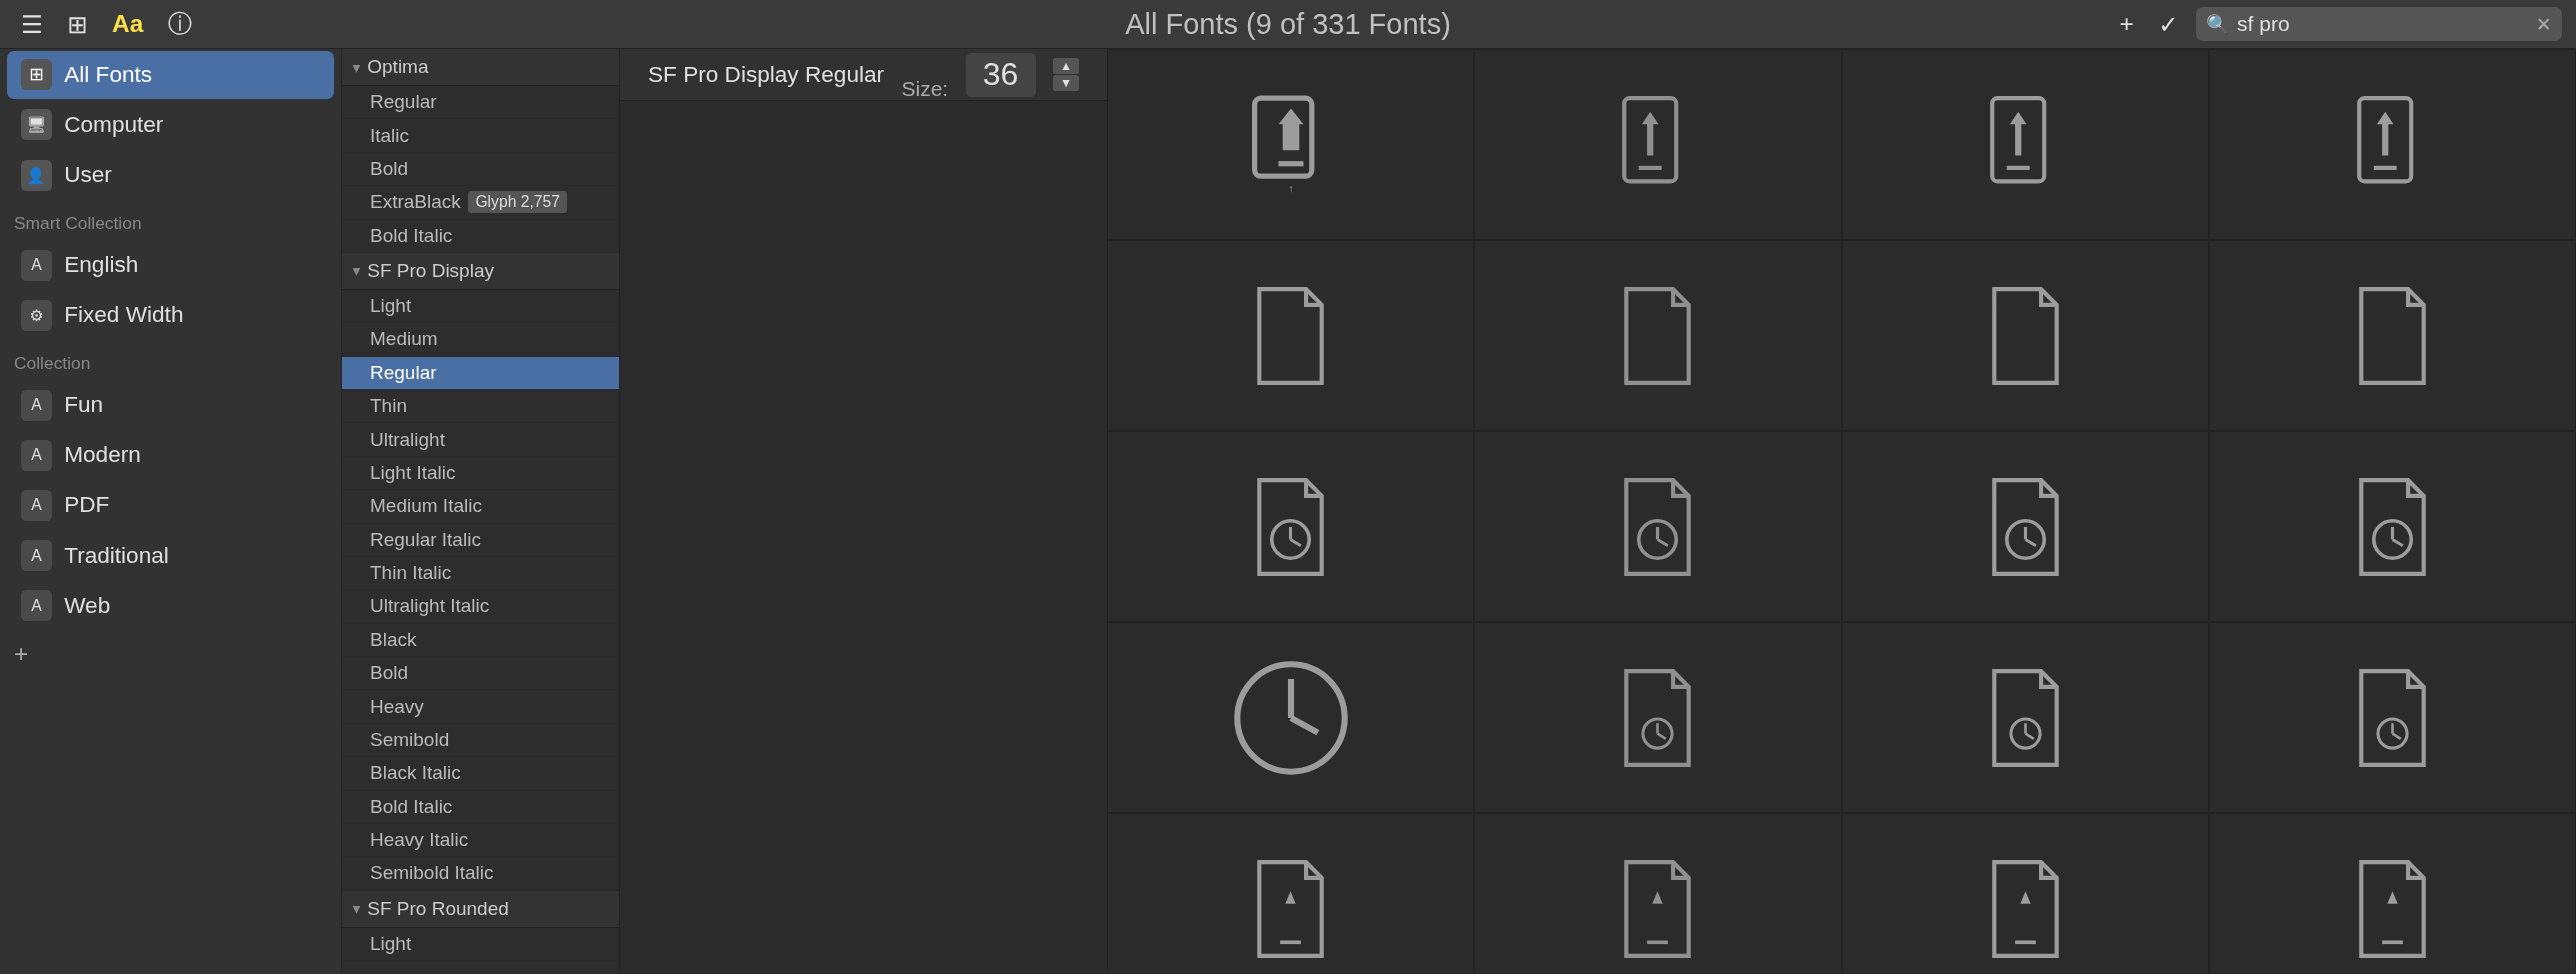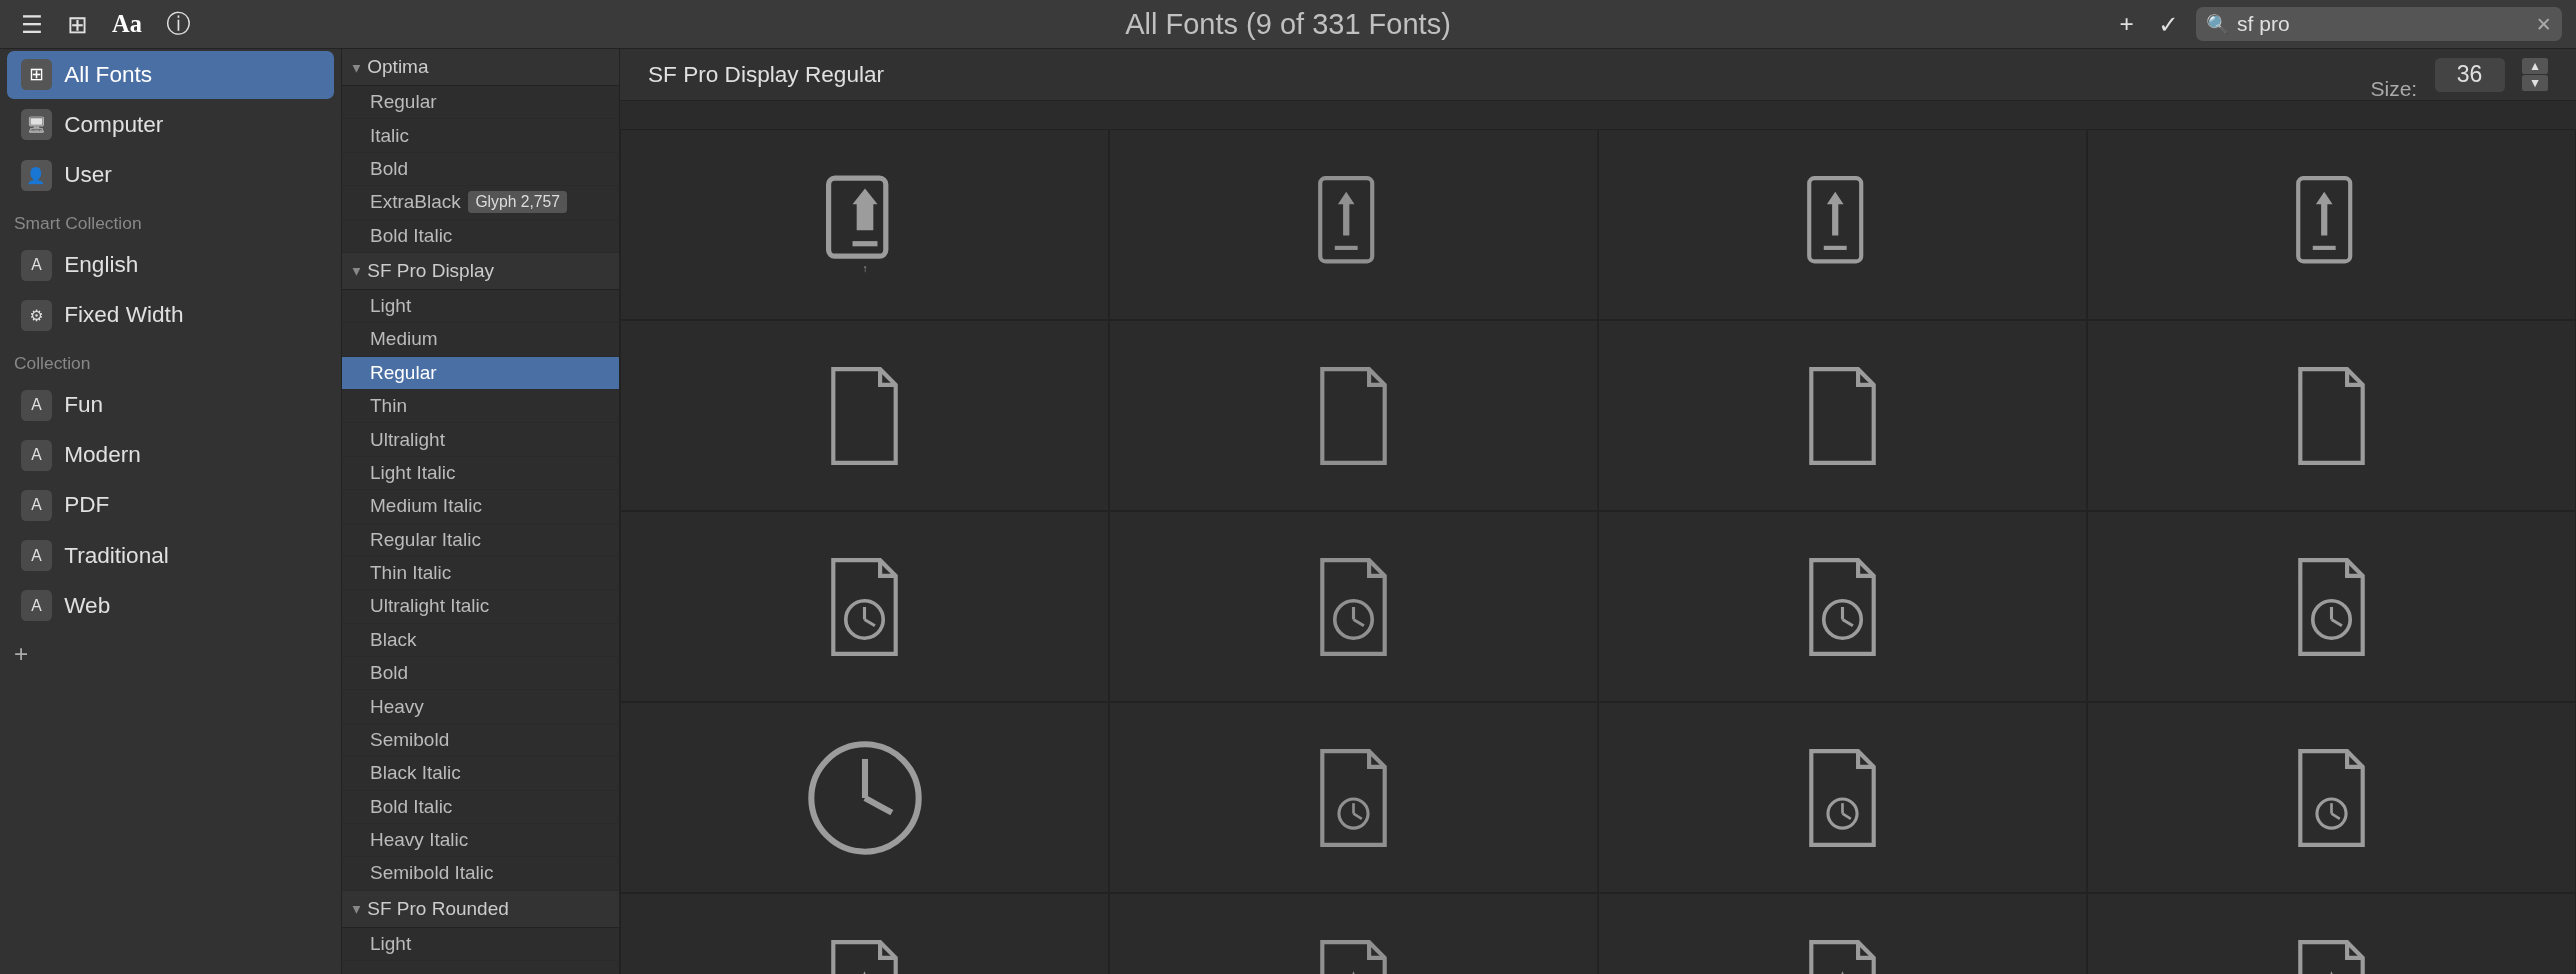--- a/index.html
+++ b/index.html
@@ -53,27 +53,26 @@
       font-size: 24.4px;
       padding: 3.5px 7px;
       border-radius: 5.2px;
       display: flex;
       align-items: center;
       justify-content: center;
     }
     .aa-btn {
       background: none;
       border: none;
-      color: #ffffff;
+      color: #fde047;
       cursor: pointer;
       font-size: 24.4px;
       font-weight: bold;
       padding: 3.5px 7px;
       border-radius: 5.2px;
-      font-family: Liberation Serif, serif;
     }
     .search-box {
       display: flex;
       align-items: center;
       background: #555;
       border-radius: 7px;
       padding: 5.2px 10.4px;
       gap: 7px;
       width: 366px;
     }
@@ -208,22 +207,21 @@
       right: 52px;
       pointer-events: none;
     }
 
     
     .preview-area {
       flex: 1;
       background: #2b2b2b;
       overflow: hidden;
       display: flex;
-      flex-direction: column;
-      gap: 28px;
+      flex-direction: row;
     }
 
     .preview-toolbar {
       display: flex;
       align-items: center;
       padding: 8.7px 28px;
       border-bottom: 0.9px solid #222;
       background: #313131;
       gap: 17.4px;
       height: 52px;
@@ -234,21 +232,21 @@
       color: #e0e0e0;
       font-weight: 400;
     }
     .size-label {
       margin-left: auto;
       font-size: 21px;
       color: #aaa;
       margin-top: 28px;
     }
     .size-value {
-      font-size: 23px;
+      font-size: 32px;
       color: #e0e0e0;
       background: #444;
       border: none;
       border-radius: 5.2px;
       padding: 3.5px 10.4px;
       width: 70px;
       text-align: center;
       outline: none;
     }
     .size-stepper {

